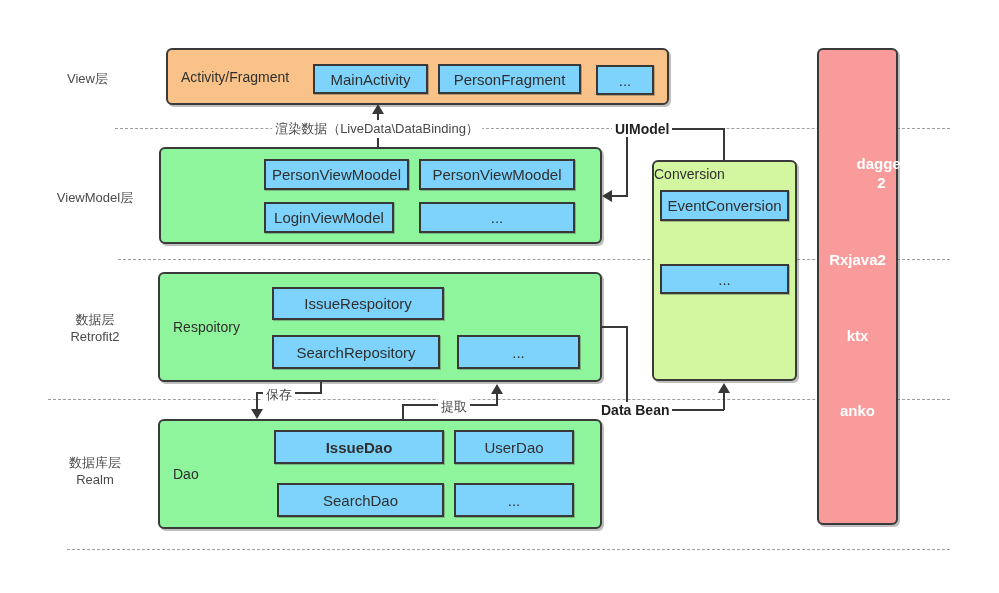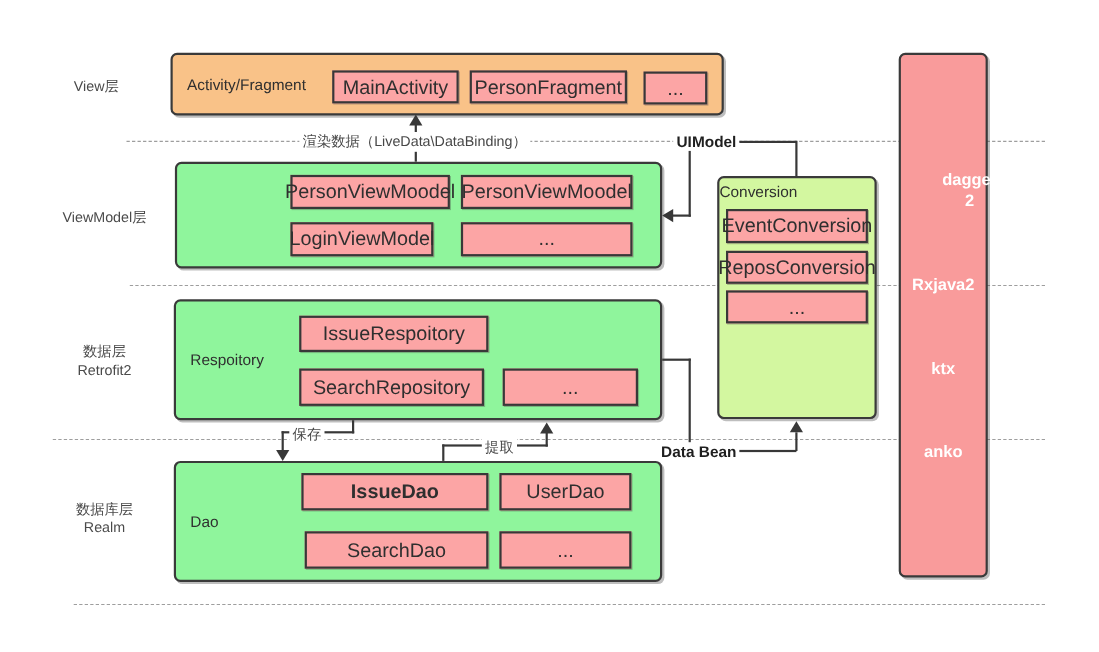--- a/index.html
+++ b/index.html
@@ -18,24 +18,24 @@
   }
   .orange{background:#f9c288;}
   .green{background:#8ff59c;}
   .ygreen{background:#d3f7a0;}
   .pink{background:#f99b9b;}
   .layer-label{
     position:absolute;left:13px;top:0;height:100%;display:flex;
     align-items:center;font-size:14px;color:#2f2f2f;
   }
   .item{
-    position:absolute;background:#fca5a5;border:2px solid #383838;
+    position:absolute;background:#7dd3fc;border:2px solid #383838;
     box-shadow:1px 1px 0 rgba(70,70,70,.35);box-sizing:border-box;
     display:flex;align-items:center;justify-content:center;
-    font-size:18px;color:#2f2f2f;white-space:nowrap;
+    font-size:15px;color:#2f2f2f;white-space:nowrap;
   }
   .conv-title{position:absolute;top:4px;left:0;width:100%;text-align:left;font-size:14px;color:#2f2f2f;}
   .lib-text{
     position:absolute;left:0;width:100%;text-align:center;color:#ffffff;
     font-weight:bold;font-size:15px;line-height:1.25;white-space:pre-line;
   }
   .hline,.vline{position:absolute;background:#383838;}
   .hline{height:2px;}
   .vline{width:2px;}
   .arr{position:absolute;width:0;height:0;}
@@ -59,21 +59,21 @@
   <div class="dashed" style="left:48px;top:399px;width:902px;"></div>
   <div class="dashed" style="left:67px;top:549px;width:883px;"></div>
 
   <div class="side-label" style="left:50px;top:71px;width:75px;">View层</div>
   <div class="side-label" style="left:40px;top:190px;width:110px;">ViewModel层</div>
   <div class="side-label" style="left:45px;top:312px;width:100px;">数据层
 Retrofit2</div>
   <div class="side-label" style="left:45px;top:455px;width:100px;">数据库层
 Realm</div>
 
-  <div class="layer-box orange" style="left:155px;top:48px;width:503px;height:57px;">
+  <div class="layer-box orange" style="left:166px;top:48px;width:503px;height:57px;">
     <div class="layer-label">Activity/Fragment</div>
     <div class="item" style="left:145px;top:14px;width:115px;height:30px;">MainActivity</div>
     <div class="item" style="left:270px;top:14px;width:143px;height:30px;">PersonFragment</div>
     <div class="item" style="left:428px;top:15px;width:58px;height:30px;">...</div>
   </div>
 
   <div class="layer-box green" style="left:159px;top:147px;width:443px;height:97px;">
     <div class="item" style="left:103px;top:10px;width:145px;height:31px;">PersonViewMoodel</div>
     <div class="item" style="left:258px;top:10px;width:156px;height:31px;">PersonViewMoodel</div>
     <div class="item" style="left:103px;top:53px;width:130px;height:31px;">LoginViewModel</div>
@@ -91,21 +91,20 @@
     <div class="layer-label">Dao</div>
     <div class="item" style="left:114px;top:9px;width:170px;height:34px;font-weight:bold;">IssueDao</div>
     <div class="item" style="left:294px;top:9px;width:120px;height:34px;">UserDao</div>
     <div class="item" style="left:117px;top:62px;width:167px;height:34px;">SearchDao</div>
     <div class="item" style="left:294px;top:62px;width:120px;height:34px;">...</div>
   </div>
 
   <div class="layer-box ygreen" style="left:652px;top:160px;width:145px;height:221px;">
     <div class="conv-title">Conversion</div>
     <div class="item" style="left:6px;top:28px;width:129px;height:31px;">EventConversion</div>
-    <div class="item" style="left:6px;top:66px;width:129px;height:30px;">ReposConversion</div>
     <div class="item" style="left:6px;top:102px;width:129px;height:30px;">...</div>
   </div>
 
   <div class="layer-box pink" style="left:817px;top:48px;width:81px;height:477px;">
     <div class="lib-text" style="top:105px;padding-left:24px;">dagger
 2</div>
     <div class="lib-text" style="top:201px;">Rxjava2</div>
     <div class="lib-text" style="top:277px;">ktx</div>
     <div class="lib-text" style="top:352px;">anko</div>
   </div>

